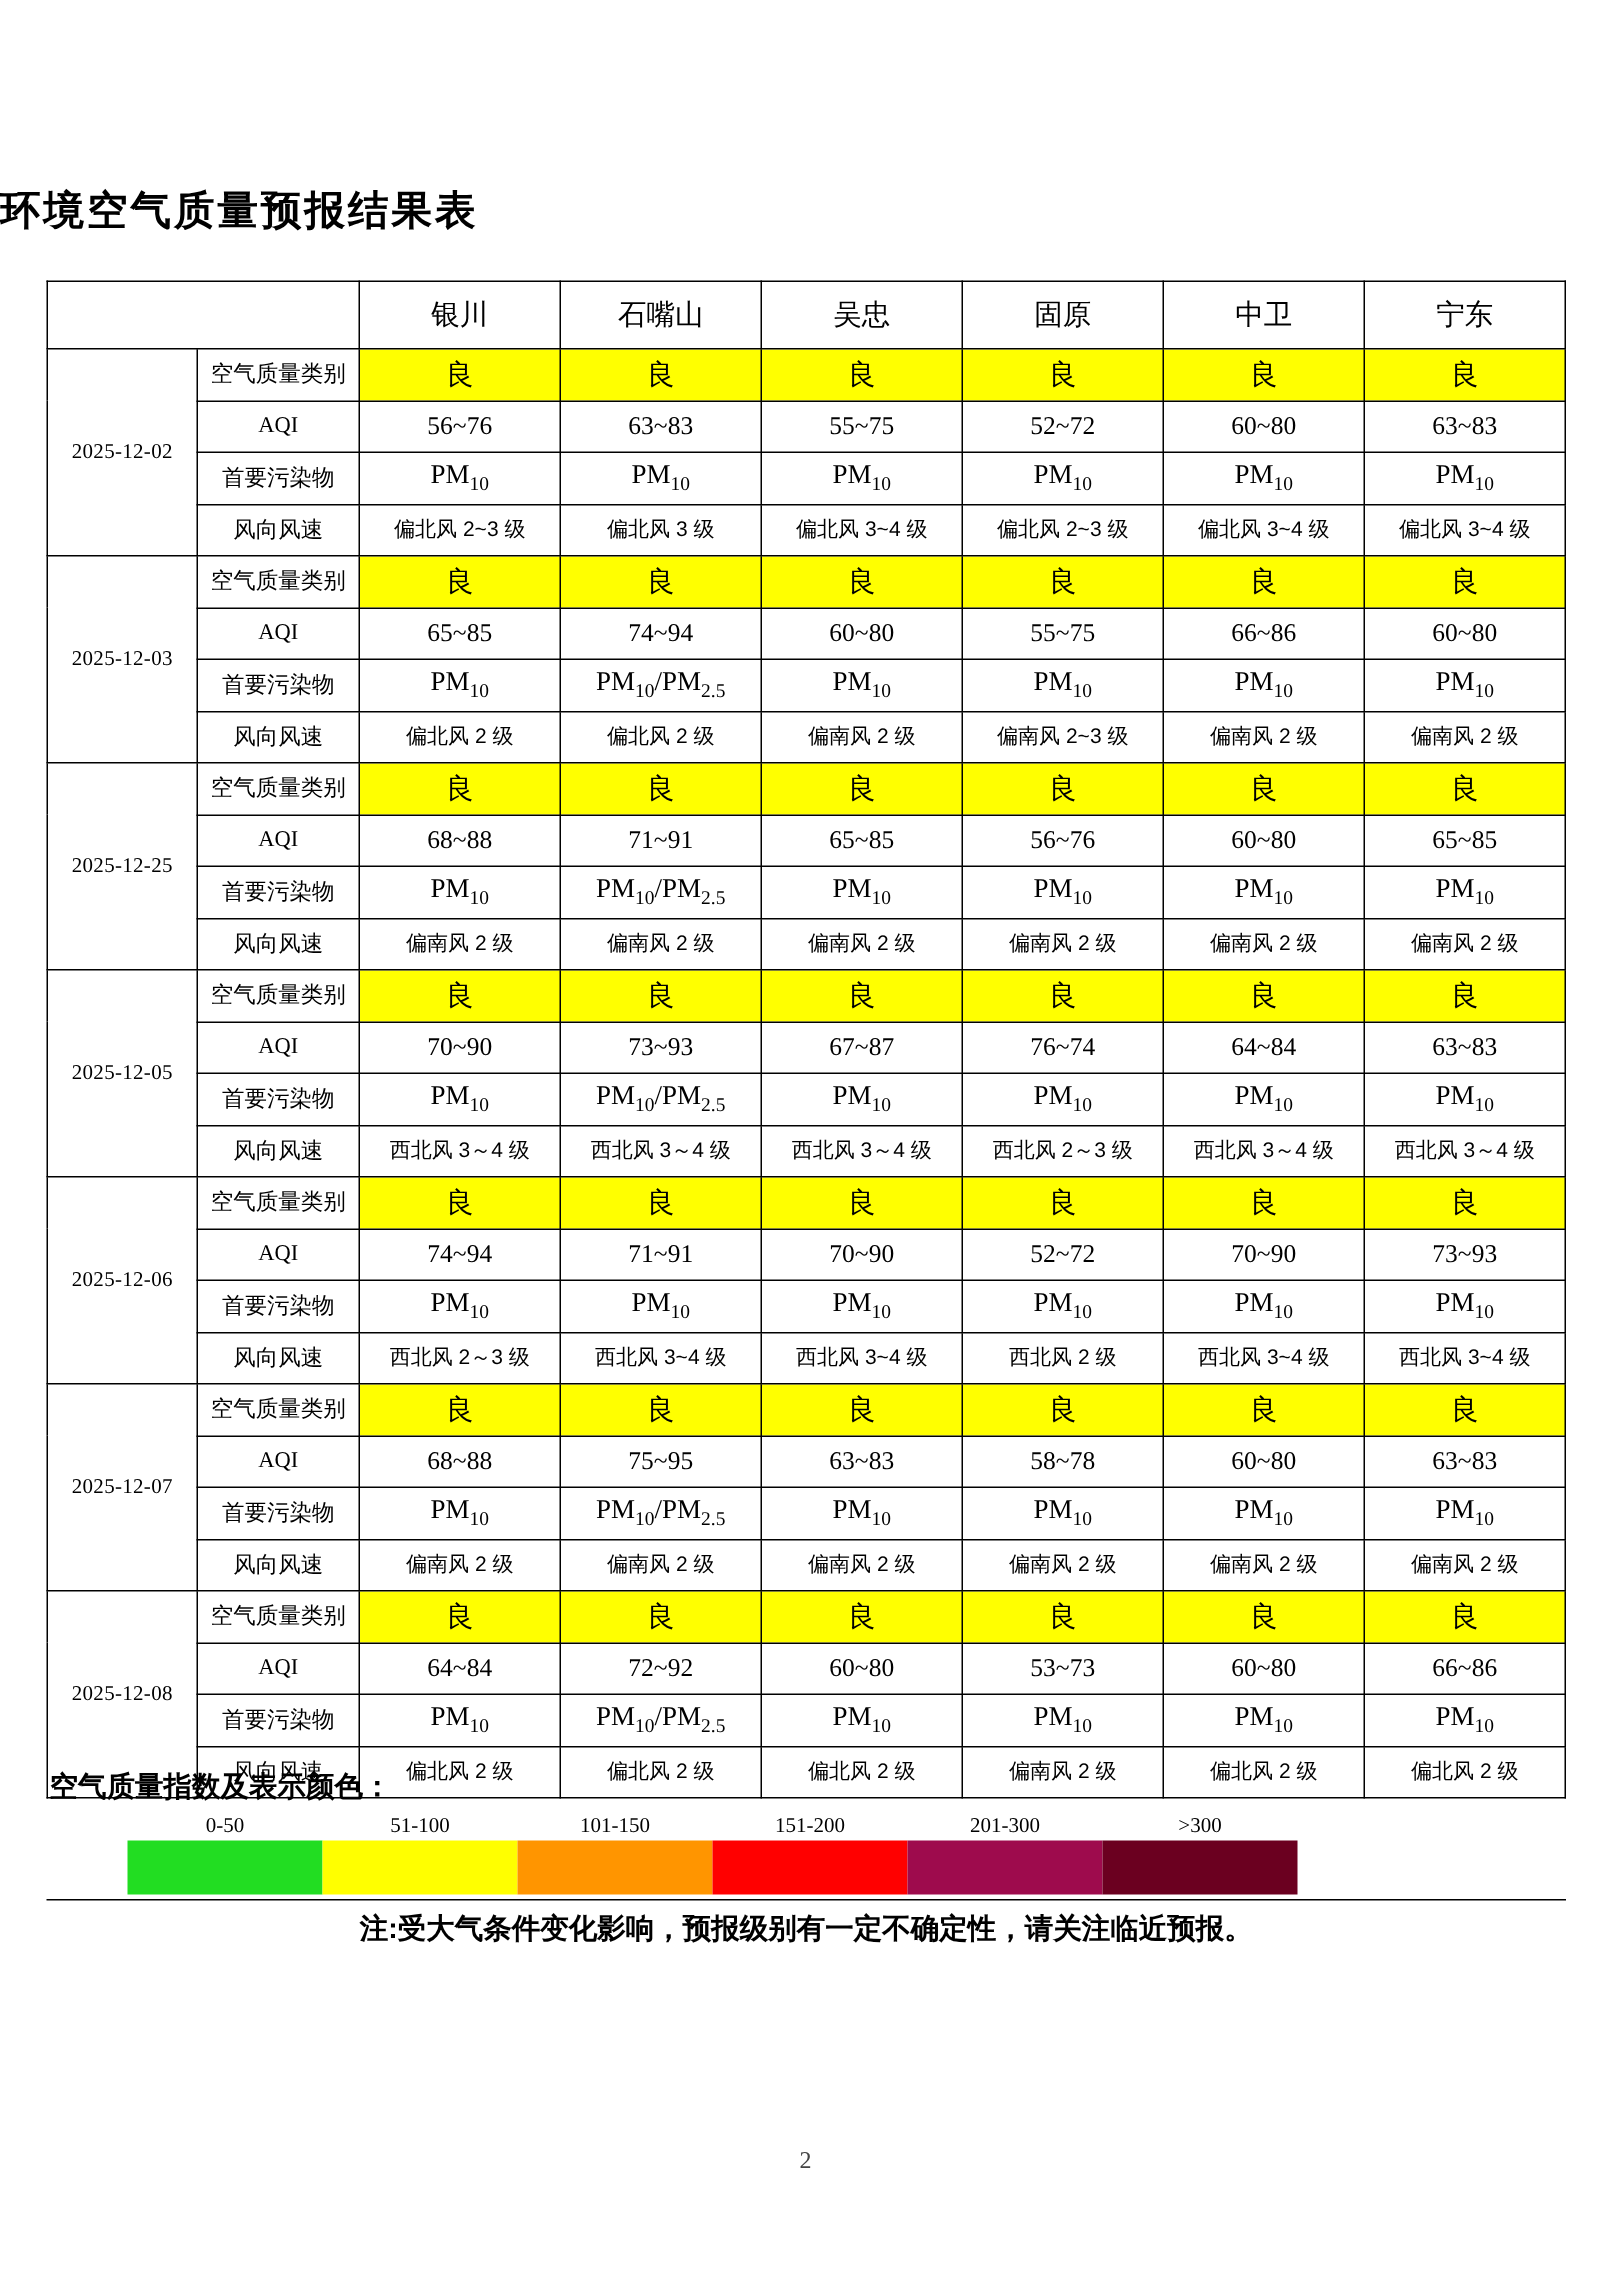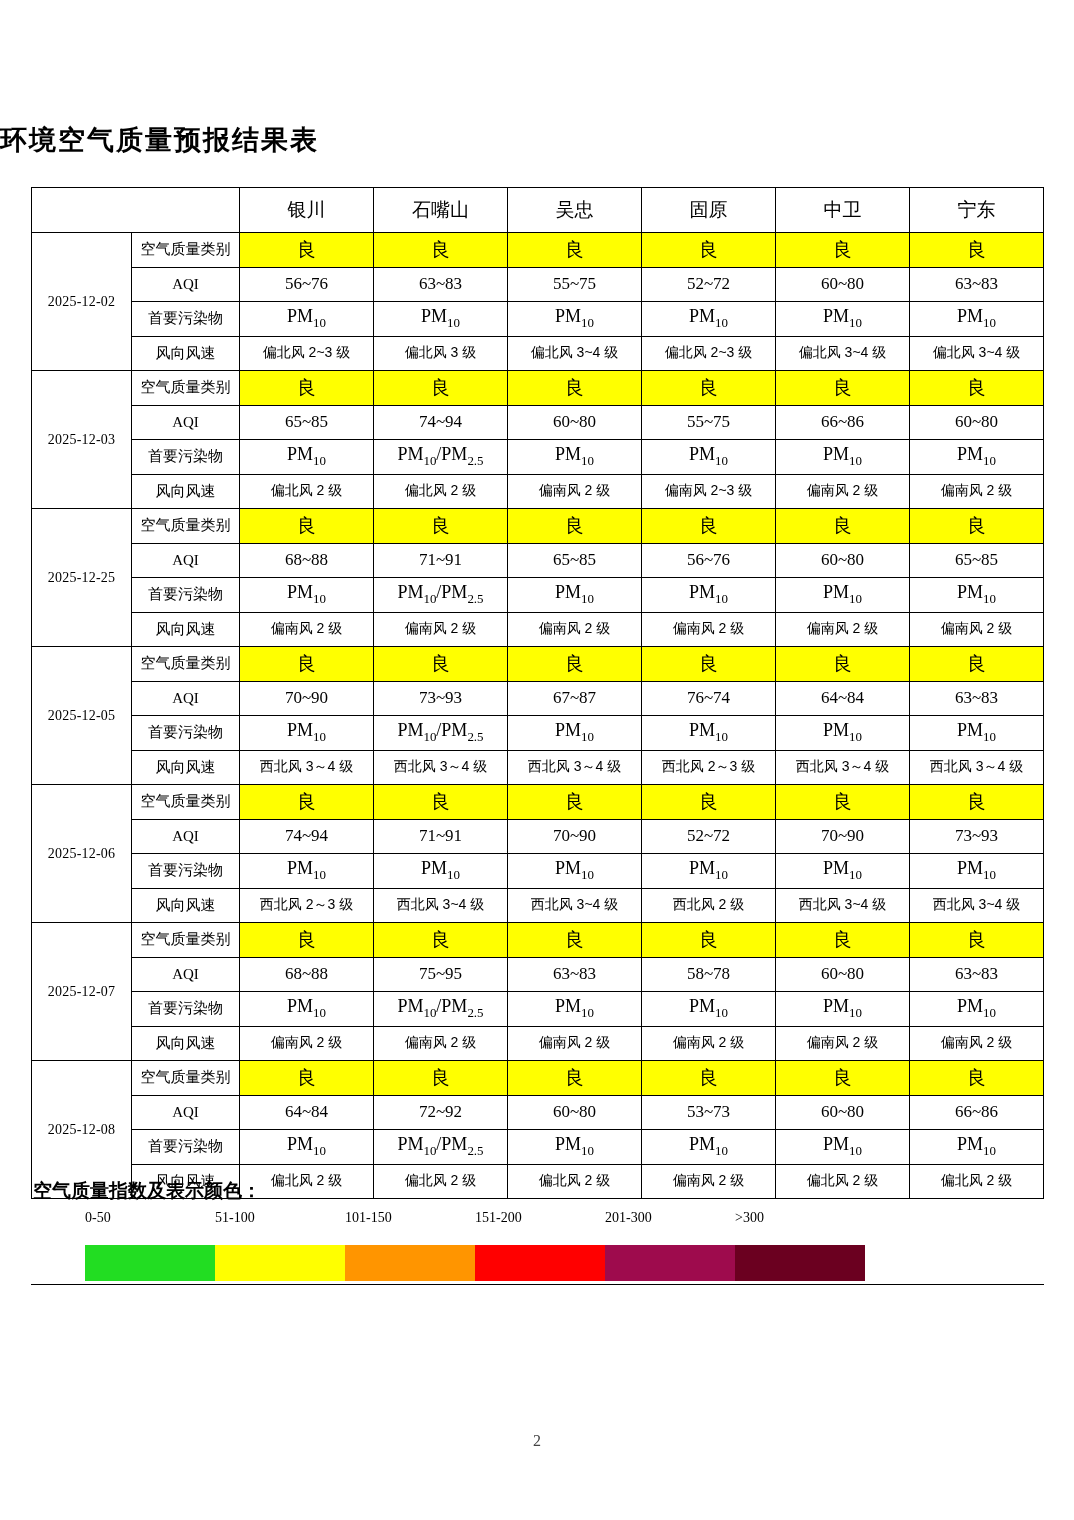--- a/index.html
+++ b/index.html
@@ -106,23 +106,24 @@
     position: relative;
     margin-left: 54px;
     width: 780px;
   }
   .legend-labels {
     display: flex;
     width: 780px;
   }
   .legend-labels span {
     flex: 1 1 0;
+    text-align: center;
     font-size: 14px;
     font-family: "Liberation Serif", "DejaVu Serif", serif;
-    padding-bottom: 19px;
+    padding-bottom: 1px;
   }
   .legend-bars {
     display: flex;
     width: 780px;
     height: 36px;
   }
   .legend-bars div {
     flex: 1 1 0;
   }
   .note-rule {
@@ -455,16 +456,17 @@
       <div class="legend-bars" id="legend-bars">
           <div style="background: rgb(34, 221, 34);"></div>
           <div style="background: rgb(255, 255, 0);"></div>
           <div style="background: rgb(255, 149, 0);"></div>
           <div style="background: rgb(255, 0, 0);"></div>
           <div style="background: rgb(158, 11, 77);"></div>
           <div style="background: rgb(107, 0, 32);"></div>
         </div>
     </div>
     <div class="note-rule"></div>
+    <div class="note-text">注:受大气条件变化影响，预报级别有一定不确定性，请关注临近预报。</div>
   </div>
 
   <div class="page-number">2</div>
 </div>
 
 </body></html>

